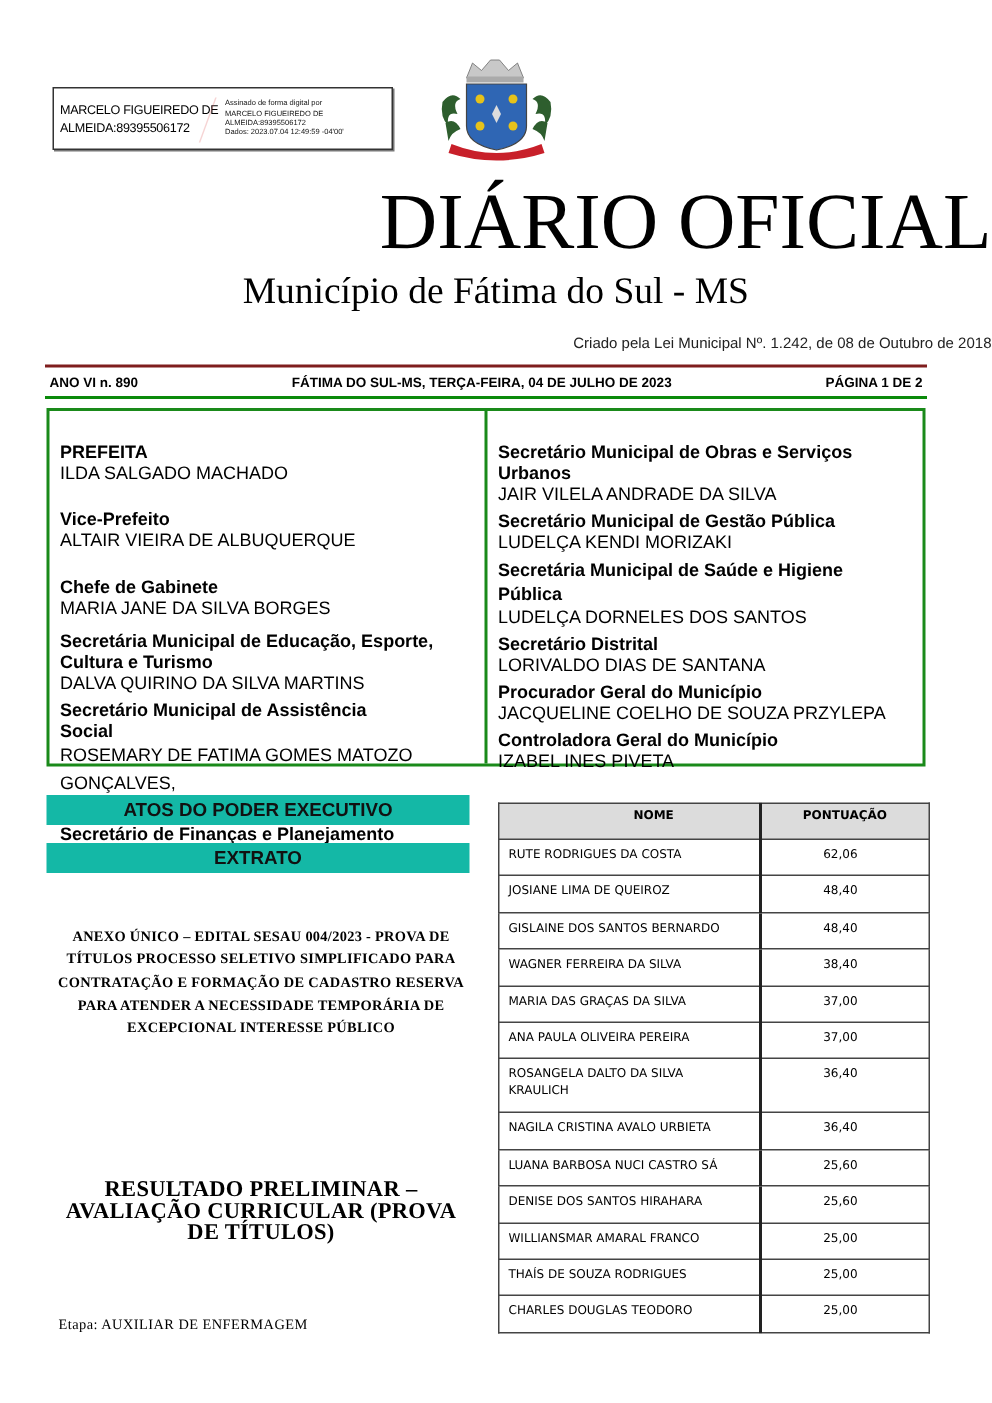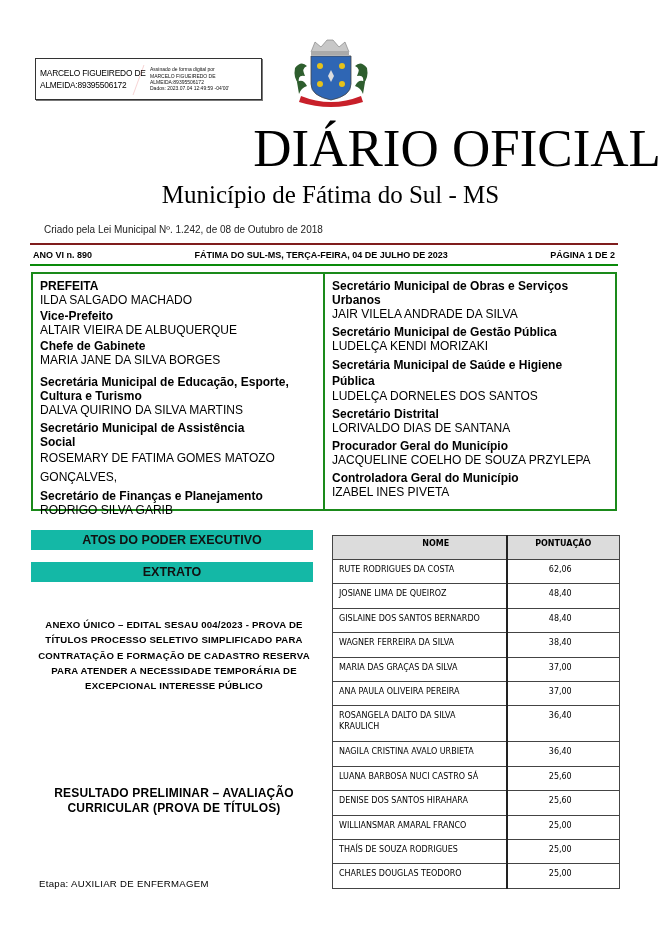--- a/index.html
+++ b/index.html
@@ -22,54 +22,54 @@
 
   .title {
     position: absolute; left: 0; width: 661px; top: 118px; text-align: right;
     font-family: "Liberation Serif", serif; font-size: 53px; line-height: 60px; letter-spacing: 0px;
   }
   .subtitle {
     position: absolute; left: 0; width: 661px; top: 180px; text-align: center;
     font-family: "Liberation Serif", serif; font-size: 25px; line-height: 30px;
   }
   .created {
-    position: absolute; left: 0; width: 661px; top: 224px; text-align: left;
+    position: absolute; left: 0; width: 661px; top: 224px; text-align: right;
     font-size: 10px; color: #222; padding-left: 44px;
   }
 
   .infobar {
     position: absolute; left: 30px; top: 243px; width: 588px; height: 23px;
     border-top: 2px solid #7f1d1d; border-bottom: 2px solid #0a8a0a;
     display: flex; align-items: center; justify-content: space-between;
     font-size: 9px; font-weight: bold; padding: 0 3px;
   }
 
   .staff {
     position: absolute; left: 31px; top: 272px; width: 586px; height: 239px;
     border: 2px solid #1a8a1a; display: flex;
   }
   .staff-col { flex: 1; padding: 3px 7px; }
   .staff-col.left { border-right: 2px solid #1a8a1a; width: 292px; flex: none; }
-  .role { font-size: 12px; font-weight: bold; line-height: 14px; margin-top: 2px; }
+  .role { font-size: 12px; font-weight: bold; line-height: 14px; margin-top: 17px; }
   .person { font-size: 12px; line-height: 14px; margin-bottom: 0px; }
   .person.gap { line-height: 19px; }
 
   .greenbar {
     position: absolute; left: 31px; width: 282px; height: 20px; background: #14b8a6;
     text-align: center; font-weight: bold; font-size: 12.5px; line-height: 20px; color: #111;
   }
 
-  .verdana { font-family: Liberation Sans, sans-serif; }
+  .verdana { font-family: Liberation Serif, serif; }
   .annex {
     position: absolute; left: 35px; top: 617px; width: 278px; text-align: center;
     font-size: 9.6px; font-weight: bold; line-height: 15.3px; letter-spacing: 0.2px;
   }
   .result {
     position: absolute; left: 35px; top: 786px; width: 278px; text-align: center;
-    font-size: 12px; font-weight: bold; line-height: 14.5px; letter-spacing: 0.2px;
+    font-size: 15px; font-weight: bold; line-height: 14.5px; letter-spacing: 0.2px;
   }
   .etapa {
     position: absolute; left: 39px; top: 878px; font-size: 9.6px; letter-spacing: 0.3px;
   }
 
   table.scores {
     position: absolute; left: 332px; top: 535px; width: 288px; border-collapse: collapse;
     font-family: "DejaVu Sans", sans-serif; font-size: 8px;
   }
   table.scores th {

